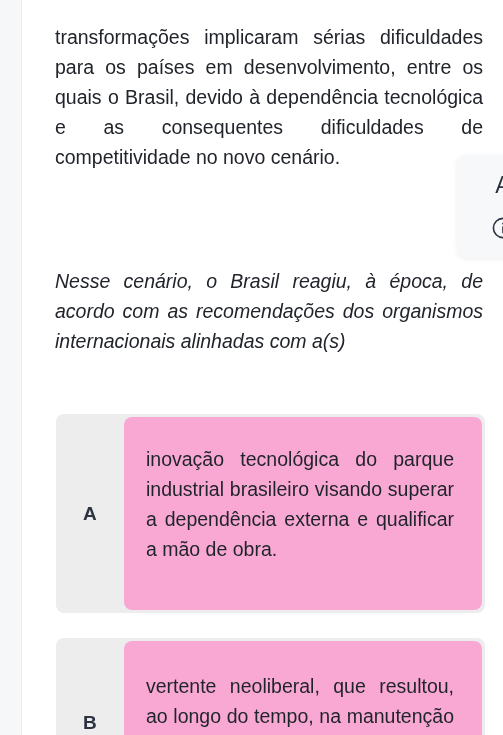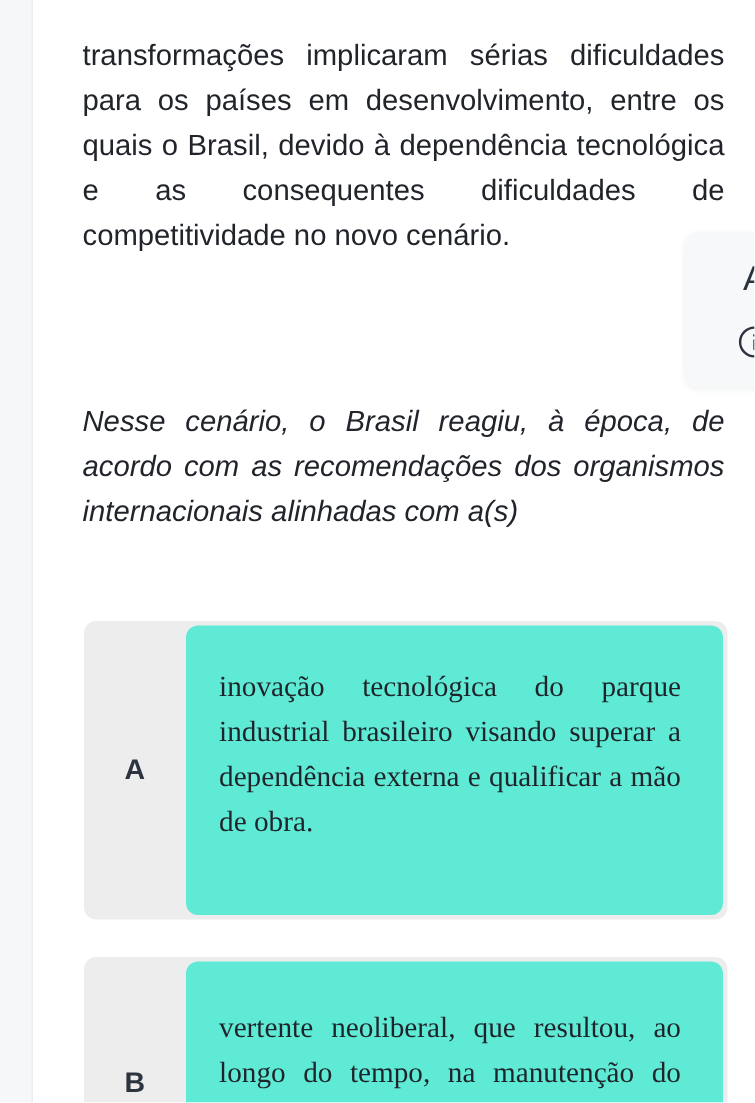--- a/index.html
+++ b/index.html
@@ -95,31 +95,30 @@
     align-items: center;
     justify-content: center;
     font-size: 19px;
     font-weight: bold;
     color: #2c3440;
     letter-spacing: 0.2px;
   }
 
   .option-body {
     flex: 1 1 auto;
-    background: #5eead4;
+    background: #f9a8d4;
     border-radius: 8px;
     margin: 3px 3px 3px 0;
     padding: 27px 28px 27px 22px;
     box-sizing: border-box;
     color: #1f232a;
     font-size: 19.5px;
     line-height: 30px;
     text-align: justify;
     text-justify: inter-word;
-    font-family: Liberation Serif, serif;
   }
   .option-body p { margin: 0; }
 
   .option--b { min-height: 170px; }
   .option--b .option-body { padding-top: 30px; padding-bottom: 10px; }
 
   
   .side-toolbar {
     position: absolute;
     left: 457px;

